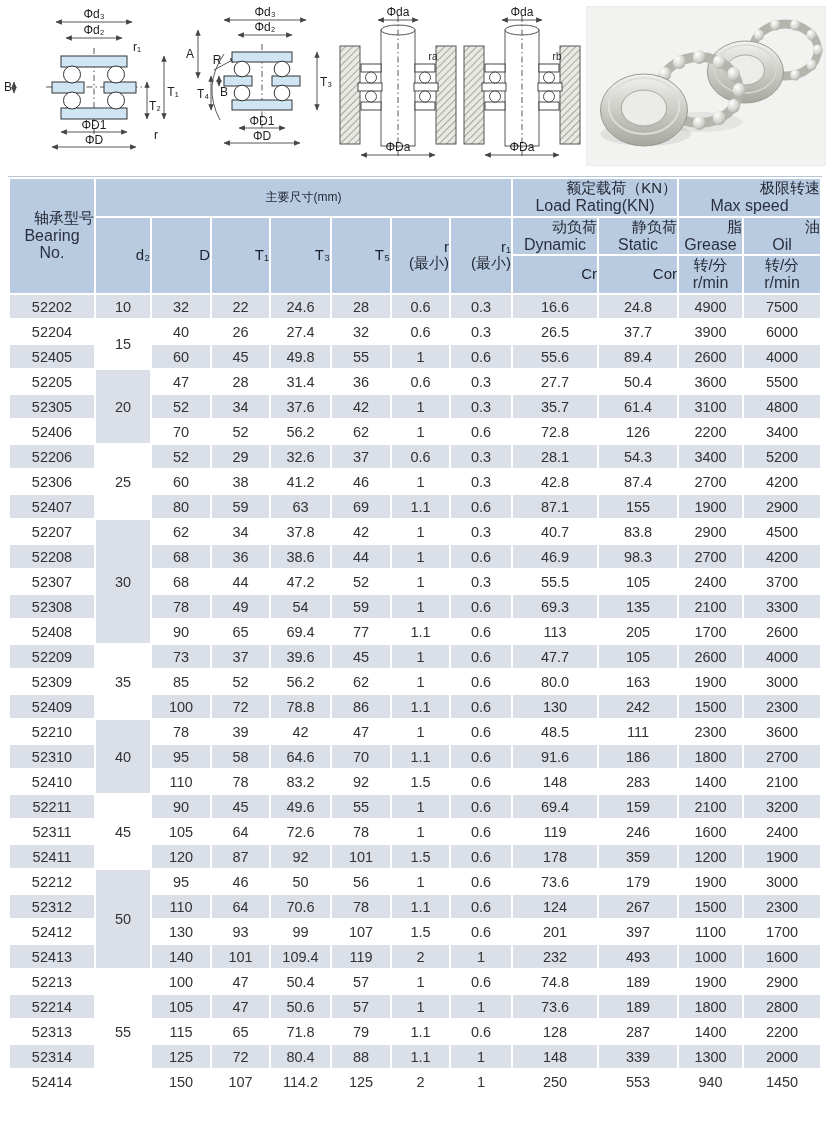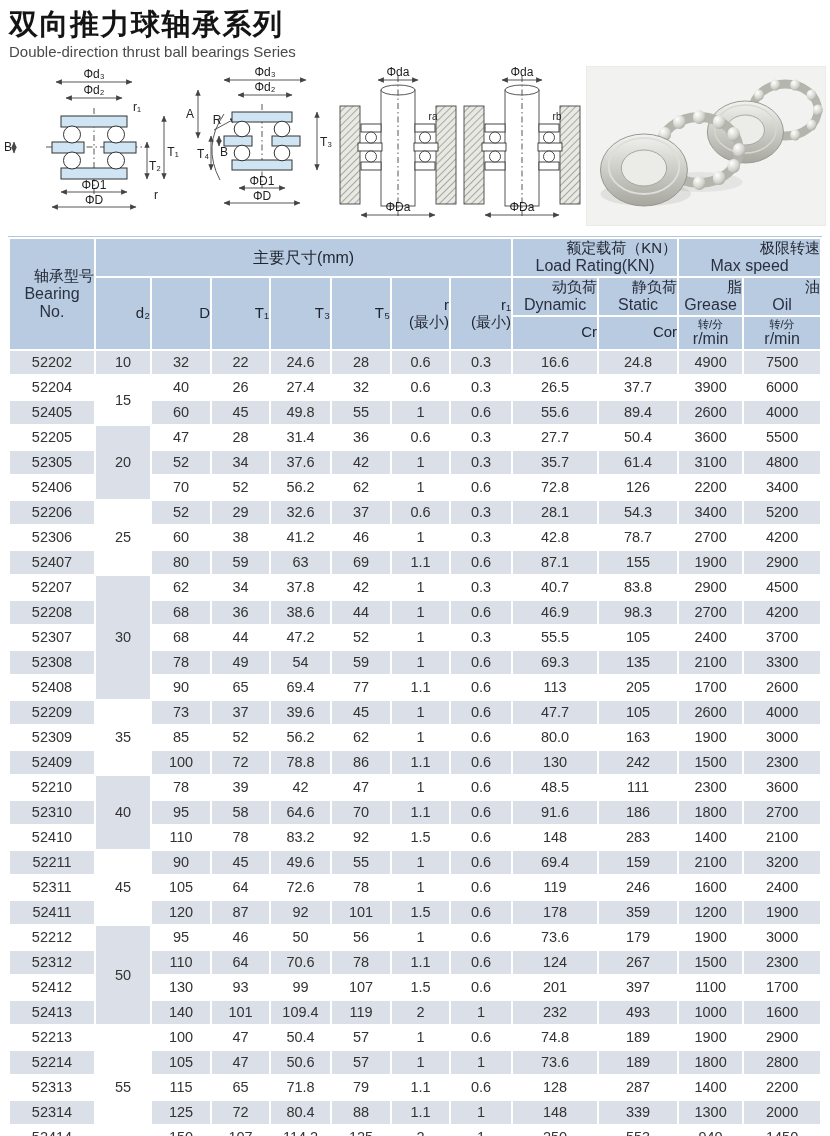--- a/index.html
+++ b/index.html
@@ -14,23 +14,23 @@
   .diag{flex:none;}
   .photo-wrap{flex:1;padding-left:2px;}
   svg text{font-family:"Liberation Sans",sans-serif;fill:#222;}
   .dimtxt{font-size:12px;}
   .dimtxt-sm{font-size:10px;}
 
   .tablewrap{margin:10px 8px 0 8px;border-top:1px solid #b9c4d4;}
   table.spec{width:814px;border-collapse:separate;border-spacing:2px;table-layout:fixed;}
   table.spec th{background:#b9cbe1;color:#1f2430;font-weight:normal;text-align:center;vertical-align:middle;padding:1px 0;line-height:1.12;}
   .zh{font-size:15px;display:block;text-align:right;}
-  .zh-lg{font-size:16px;display:block;}
+  .zh-lg{font-size:12px;display:block;}
   .en{font-size:16px;display:block;color:#2a3040;}
-  .unit{font-size:11px;display:block;}
+  .unit{font-size:15px;display:block;}
   table.spec td{text-align:center;font-size:14.5px;color:#333;height:23px;padding:0;vertical-align:middle;}
   td.bg-g{background:#dbdfe7;}
   td.bg-w{background:#ffffff;}
   td.d2cell{font-size:14.5px;margin-left:36px;}
 </style>
 </head>
 <body>
 
 <div class="page">
 
@@ -52,24 +52,20 @@
           <stop offset="1" stop-color="#a7a7a0"></stop>
       </linearGradient>
       <radialGradient id="ball" cx="0.35" cy="0.3" r="0.9">
         <stop offset="0" stop-color="#ffffff"></stop>
           <stop offset="0.6" stop-color="#cfcfc9"></stop>
           <stop offset="1" stop-color="#8d8d86"></stop>
       </radialGradient>
     </defs>
   </svg>
 
-  <div class="titleblock">
-    <h1 class="title">双向推力球轴承系列</h1>
-    <div class="subtitle">Double-direction thrust ball bearings Series</div>
-  </div>
 
   <div class="diagrams">
 
     <svg class="diag" width="180" height="160" viewBox="0 0 180 160">
       <g stroke="#444" stroke-width="0.9" fill="none">
         <line x1="52" y1="16" x2="128" y2="16" marker-start="url(#as)" marker-end="url(#ae)"></line>
         <line x1="62" y1="32" x2="118" y2="32" marker-start="url(#as)" marker-end="url(#ae)"></line>
         <line x1="90" y1="42" x2="90" y2="128" stroke-dasharray="6 3 1.5 3"></line>
         <line x1="42" y1="81" x2="138" y2="81" stroke-dasharray="6 3 1.5 3"></line>
       </g>
@@ -441,21 +437,21 @@
           </tr>
           <tr>
             <td class="bg-w">52306</td>
             <td class="bg-w">60</td>
             <td class="bg-w">38</td>
             <td class="bg-w">41.2</td>
             <td class="bg-w">46</td>
             <td class="bg-w">1</td>
             <td class="bg-w">0.3</td>
             <td class="bg-w">42.8</td>
-            <td class="bg-w">78.7</td>
+            <td class="bg-w">87.4</td>
             <td class="bg-w">2700</td>
             <td class="bg-w">4200</td>
           </tr>
           <tr>
             <td class="bg-g">52407</td>
             <td class="bg-g">80</td>
             <td class="bg-g">59</td>
             <td class="bg-g">63</td>
             <td class="bg-g">69</td>
             <td class="bg-g">1.1</td>

